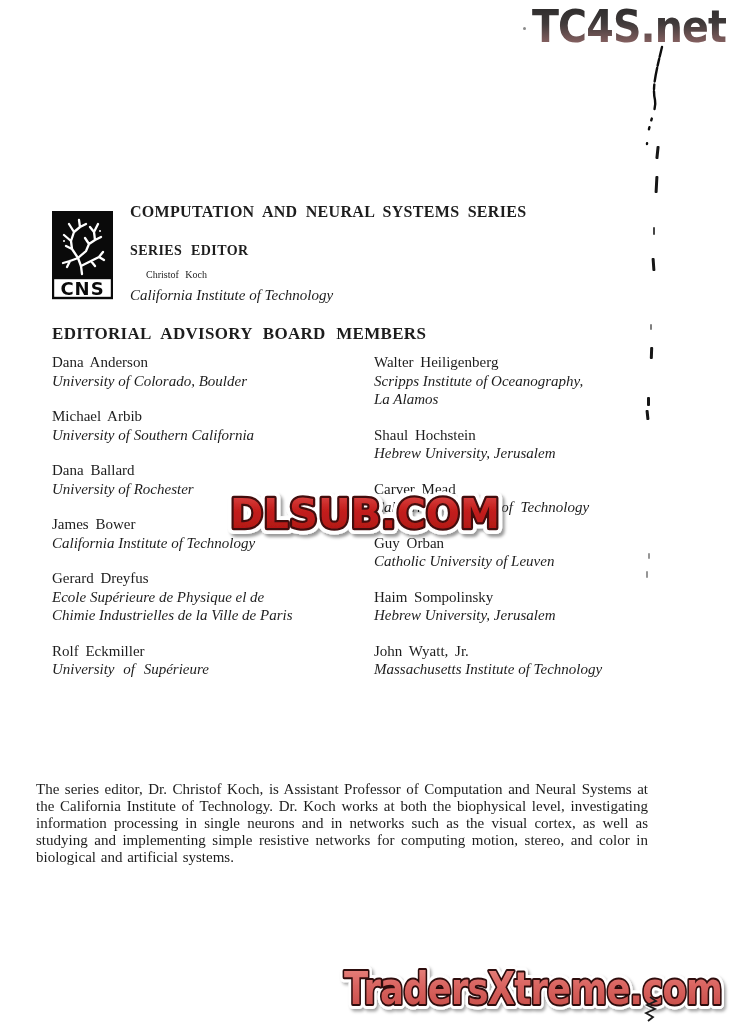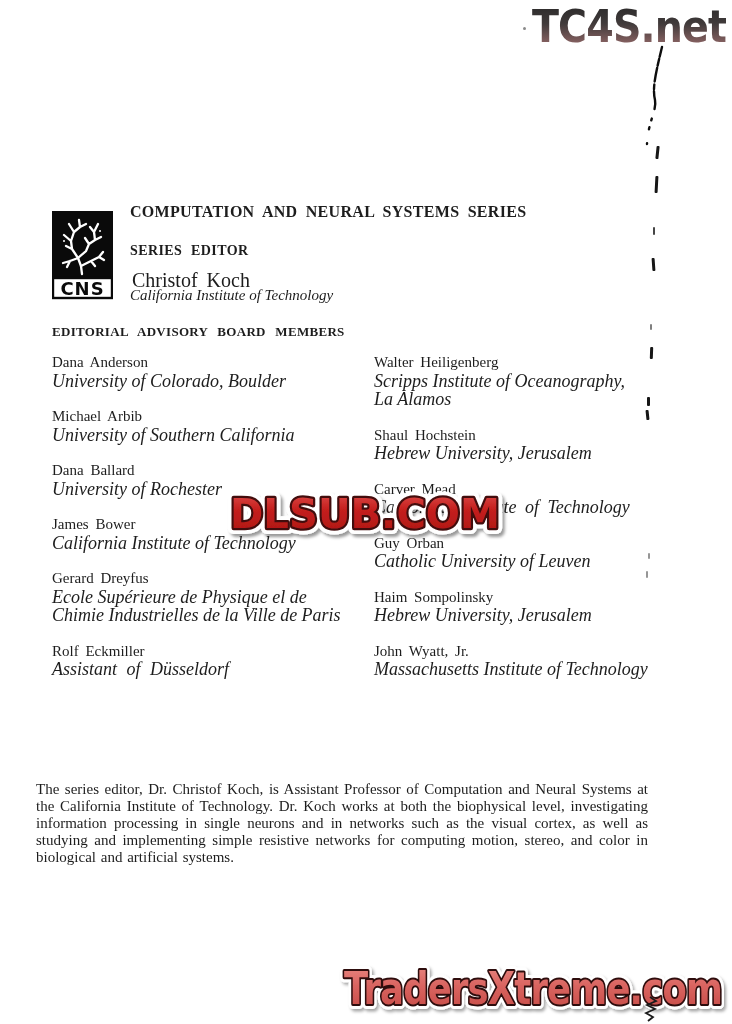--- a/index.html
+++ b/index.html
@@ -6,30 +6,30 @@
   .page{
     position:relative;width:732px;height:1024px;background:#ffffff;
     font-family:"Liberation Serif", serif;color:#1d1d1d;overflow:hidden;
     margin:0 auto;
     text-decoration:underline;
   }
   .abs{position:absolute;}
   
   .series-title{left:130px;top:203px;font-size:16px;font-weight:bold;word-spacing:4px;letter-spacing:.3px;white-space:nowrap;}
   .series-editor-label{left:130px;top:243px;font-size:14px;font-weight:bold;word-spacing:5px;letter-spacing:.4px;}
-  .editor-name{left:132px;top:269px;font-size:20px;word-spacing:4px;}
+  .editor-name{left:146px;top:269px;font-size:10px;word-spacing:4px;}
   .editor-aff{left:130px;top:287px;font-size:15px;font-style:italic;}
-  .board-heading{left:52px;top:324px;font-size:13px;font-weight:bold;word-spacing:6px;letter-spacing:.3px;white-space:nowrap;}
+  .board-heading{left:52px;top:324px;font-size:17px;font-weight:bold;word-spacing:6px;letter-spacing:.3px;white-space:nowrap;}
   
   .col{position:absolute;top:353px;width:318px;}
   .col-left{left:52px;}
   .col-right{left:374px;}
   .entry{margin-bottom:17px;}
   .member-name{display:block;font-size:15px;line-height:18.5px;word-spacing:3px;white-space:nowrap;}
-  .member-aff{display:block;font-size:18px;line-height:18.5px;font-style:italic;white-space:nowrap;}
+  .member-aff{display:block;font-size:15px;line-height:18.5px;font-style:italic;white-space:nowrap;}
   .member-aff:empty{display:none;}
   
   .bio{left:36px;top:781px;width:612px;font-size:15px;line-height:17px;text-align:justify;word-spacing:1px;}
   
   .wm{pointer-events:none;}
   .wm-top{left:528px;top:2px;z-index:5;}
   .wm-mid{left:220px;top:483px;z-index:5;}
   .wm-bottom{left:334px;top:956px;z-index:5;}
   
   .mark{position:absolute;background:#161616;border-radius:1px;z-index:6;}
@@ -98,21 +98,21 @@
       <span class="member-aff">California Institute of Technology</span>
 
     </div>
     <div class="entry">
       <span class="member-name">Gerard Dreyfus</span>
       <span class="member-aff">Ecole Supérieure de Physique el de</span>
       <span class="member-aff">Chimie Industrielles de la Ville de Paris</span>
     </div>
     <div class="entry">
       <span class="member-name">Rolf Eckmiller</span>
-      <span class="member-aff" style="word-spacing:5px;">Assistant of Düsseldorf</span>
+      <span class="member-aff" style="word-spacing:5px;">University of Supérieure</span>
 
     </div>
   </div>
 
   <div class="col col-right">
     <div class="entry">
       <span class="member-name">Walter Heiligenberg</span>
       <span class="member-aff">Scripps Institute of Oceanography,</span>
       <span class="member-aff">La Alamos</span>
     </div>

